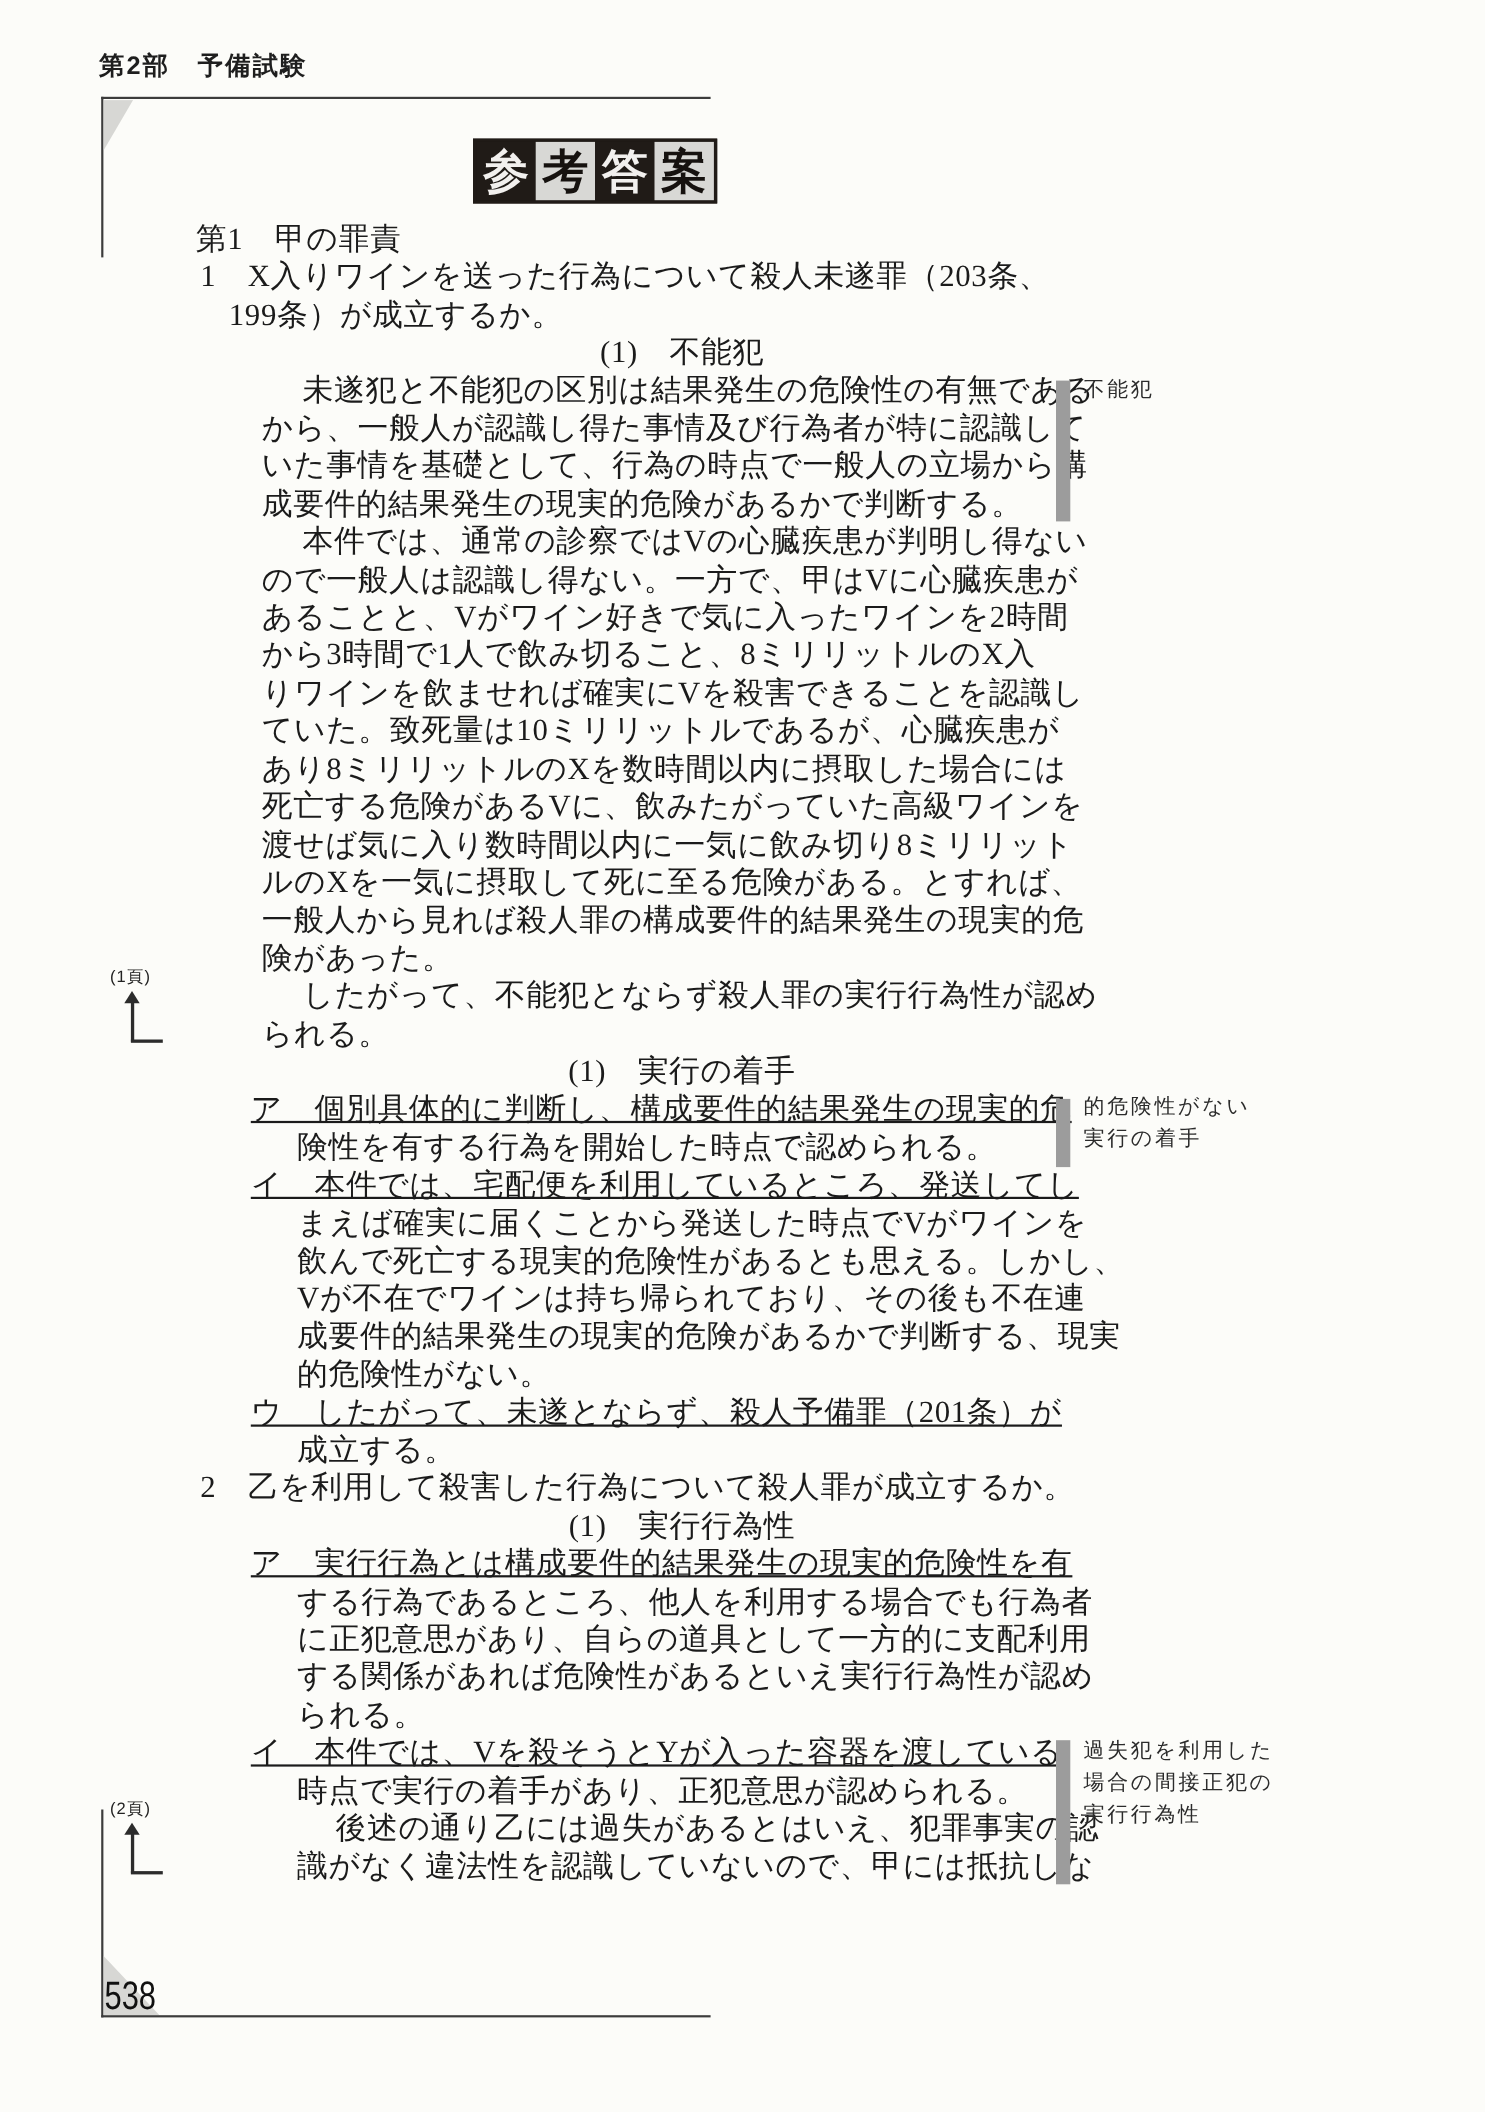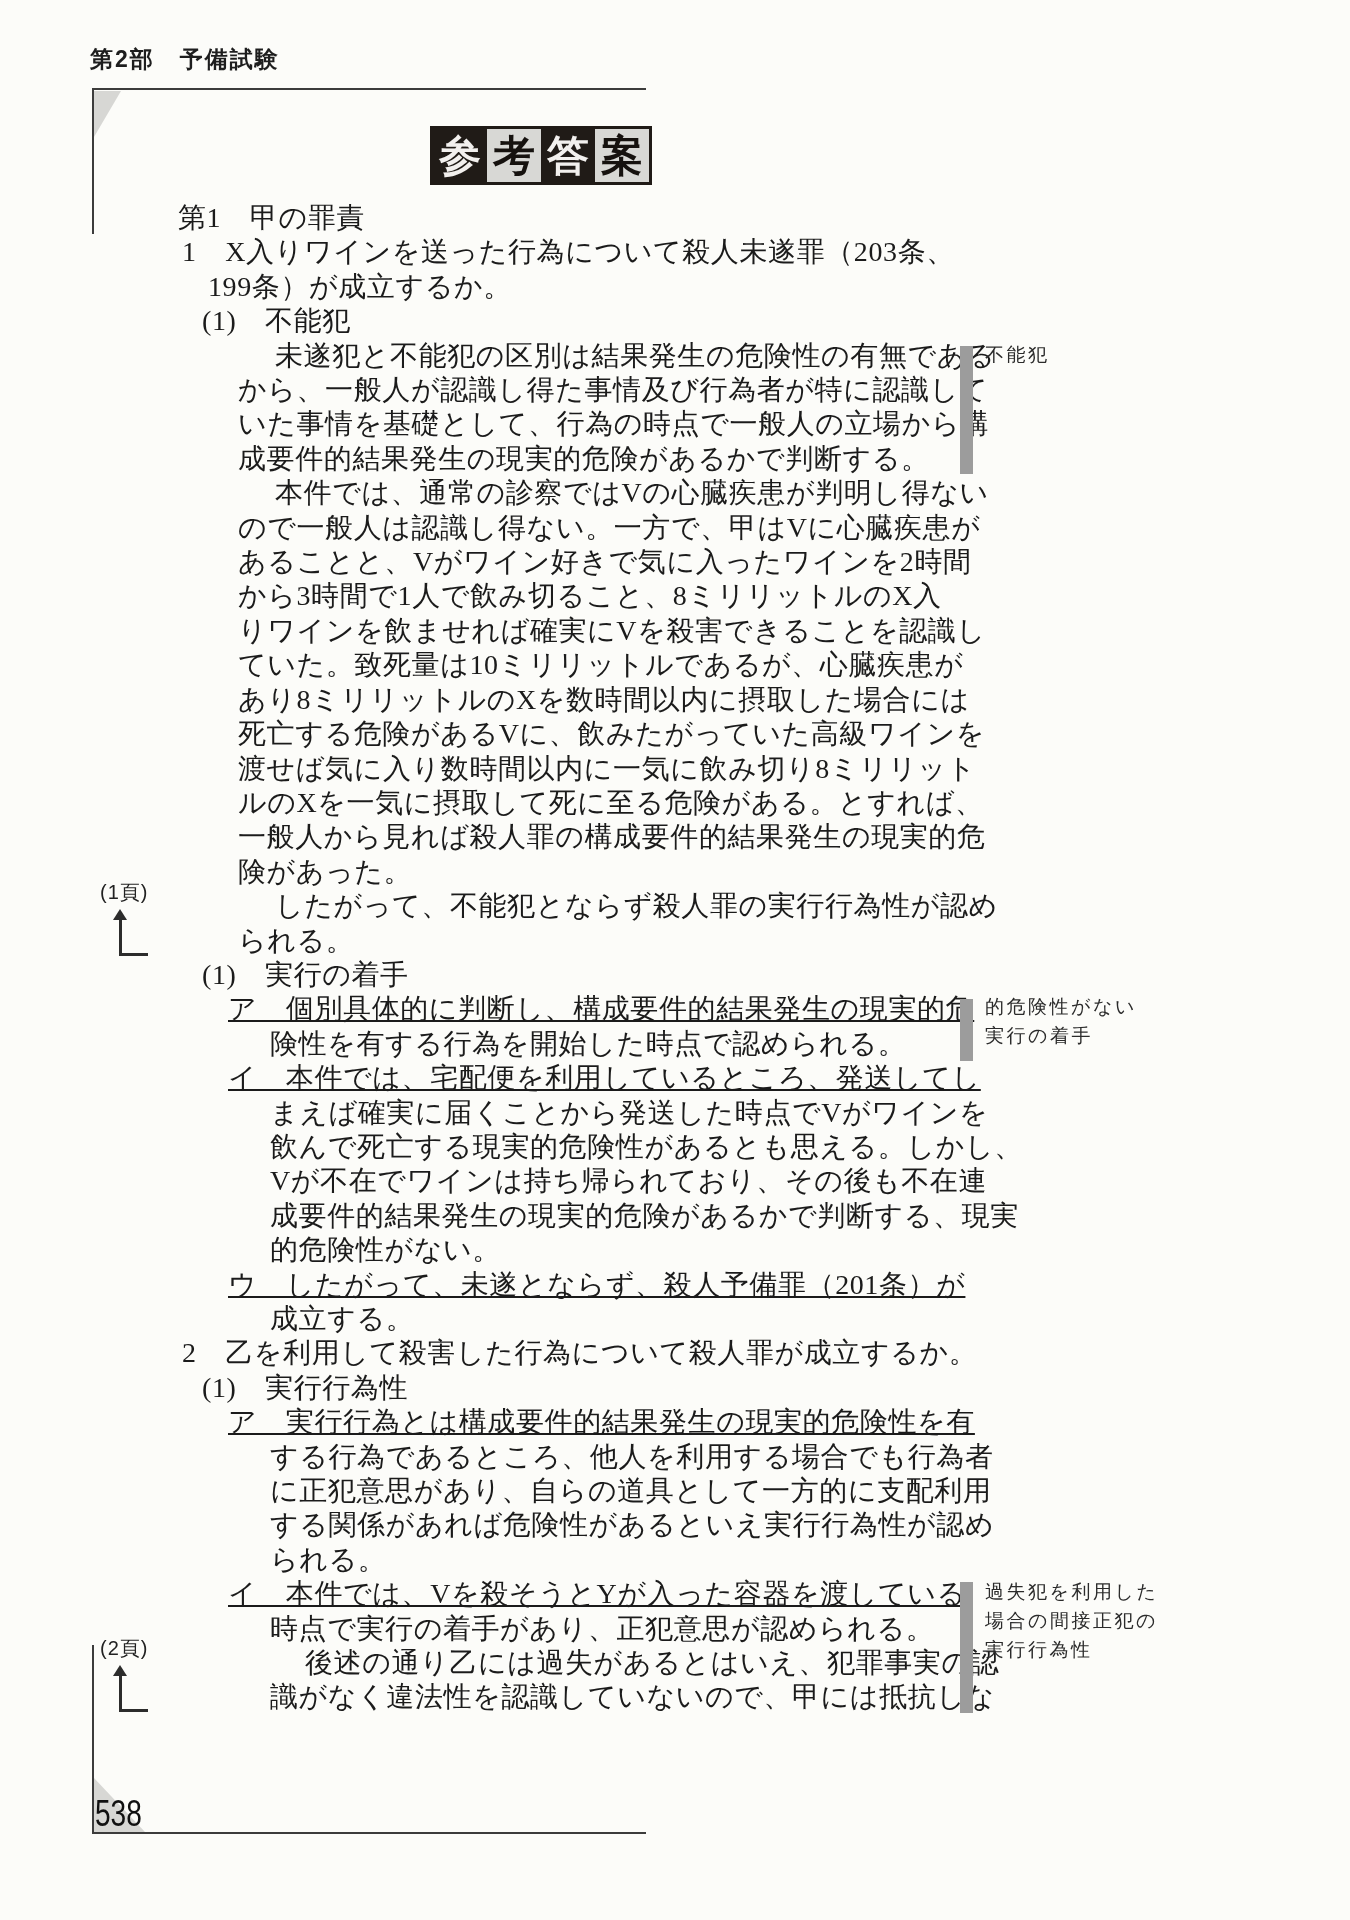--- a/index.html
+++ b/index.html
@@ -37,36 +37,36 @@
     width:54px; height:53px; display:flex; align-items:center; justify-content:center;
     font-family:"Liberation Sans","DejaVu Sans",sans-serif; font-size:42px; font-weight:bold;
   }
   
   .body-block {
     position:absolute; left:158px; top:201px; width:880px;
     font-size:28px; line-height:34.4px; letter-spacing:.6px;
   }
   .bl { white-space:pre;margin-left:20px; }
   .ind-a{padding-left:0;}   .ind-b{padding-left:4px;}  .ind-c{padding-left:30px;}
-  .ind-d{padding-left:24px;}.ind-e{padding-left:97px;} .ind-f{padding-left:60px;}
+  .ind-d{padding-left:24px;text-align:center;}.ind-e{padding-left:97px;} .ind-f{padding-left:60px;}
   .ind-g{padding-left:50px;text-decoration:underline;}.ind-h{padding-left:92px;} .ind-i{padding-left:127px;}
   
   .note { position:absolute; left:960px; width:380px; }
   .note-bar { position:absolute; left:0; width:13px; background:#9c9c9c; }
   .note-text {
     position:absolute; left:25px; top:0;
     font-family:"Liberation Sans","DejaVu Sans",sans-serif;
     font-size:19px; line-height:29px; letter-spacing:2.5px; color:#2b2b2b; white-space:nowrap;
   }
   .note-1 { top:340px; }  .note-1 .note-bar { top:6px;  height:128px; }
   .note-2 { top:992px; }  .note-2 .note-bar { top:7px;  height:62px; }
   .note-3 { top:1577px; } .note-3 .note-bar { top:5px;  height:131px; }
   
   .pm { position:absolute; font-family:"Liberation Sans","DejaVu Sans",sans-serif; color:#222; }
-  .pm-label { font-size:20px; letter-spacing:1px; white-space:pre; }
+  .pm-label { font-size:15px; letter-spacing:1px; white-space:pre; }
   .pm-arrow { position:relative; height:56px; width:60px; margin-top:3px; }
   .pm-head {
     position:absolute; left:13px; top:0; width:0; height:0;
     border-left:7px solid transparent; border-right:7px solid transparent;
     border-bottom:11px solid #2c2c2c;
   }
   .pm-stem { position:absolute; left:19px; top:9px; width:3px; height:37px; background:#2c2c2c; }
   .pm-foot { position:absolute; left:19px; top:44px; width:29px; height:3px; background:#2c2c2c; }
   .pm1 { left:100px; top:879px; }
   .pm2 { left:100px; top:1635px; }

